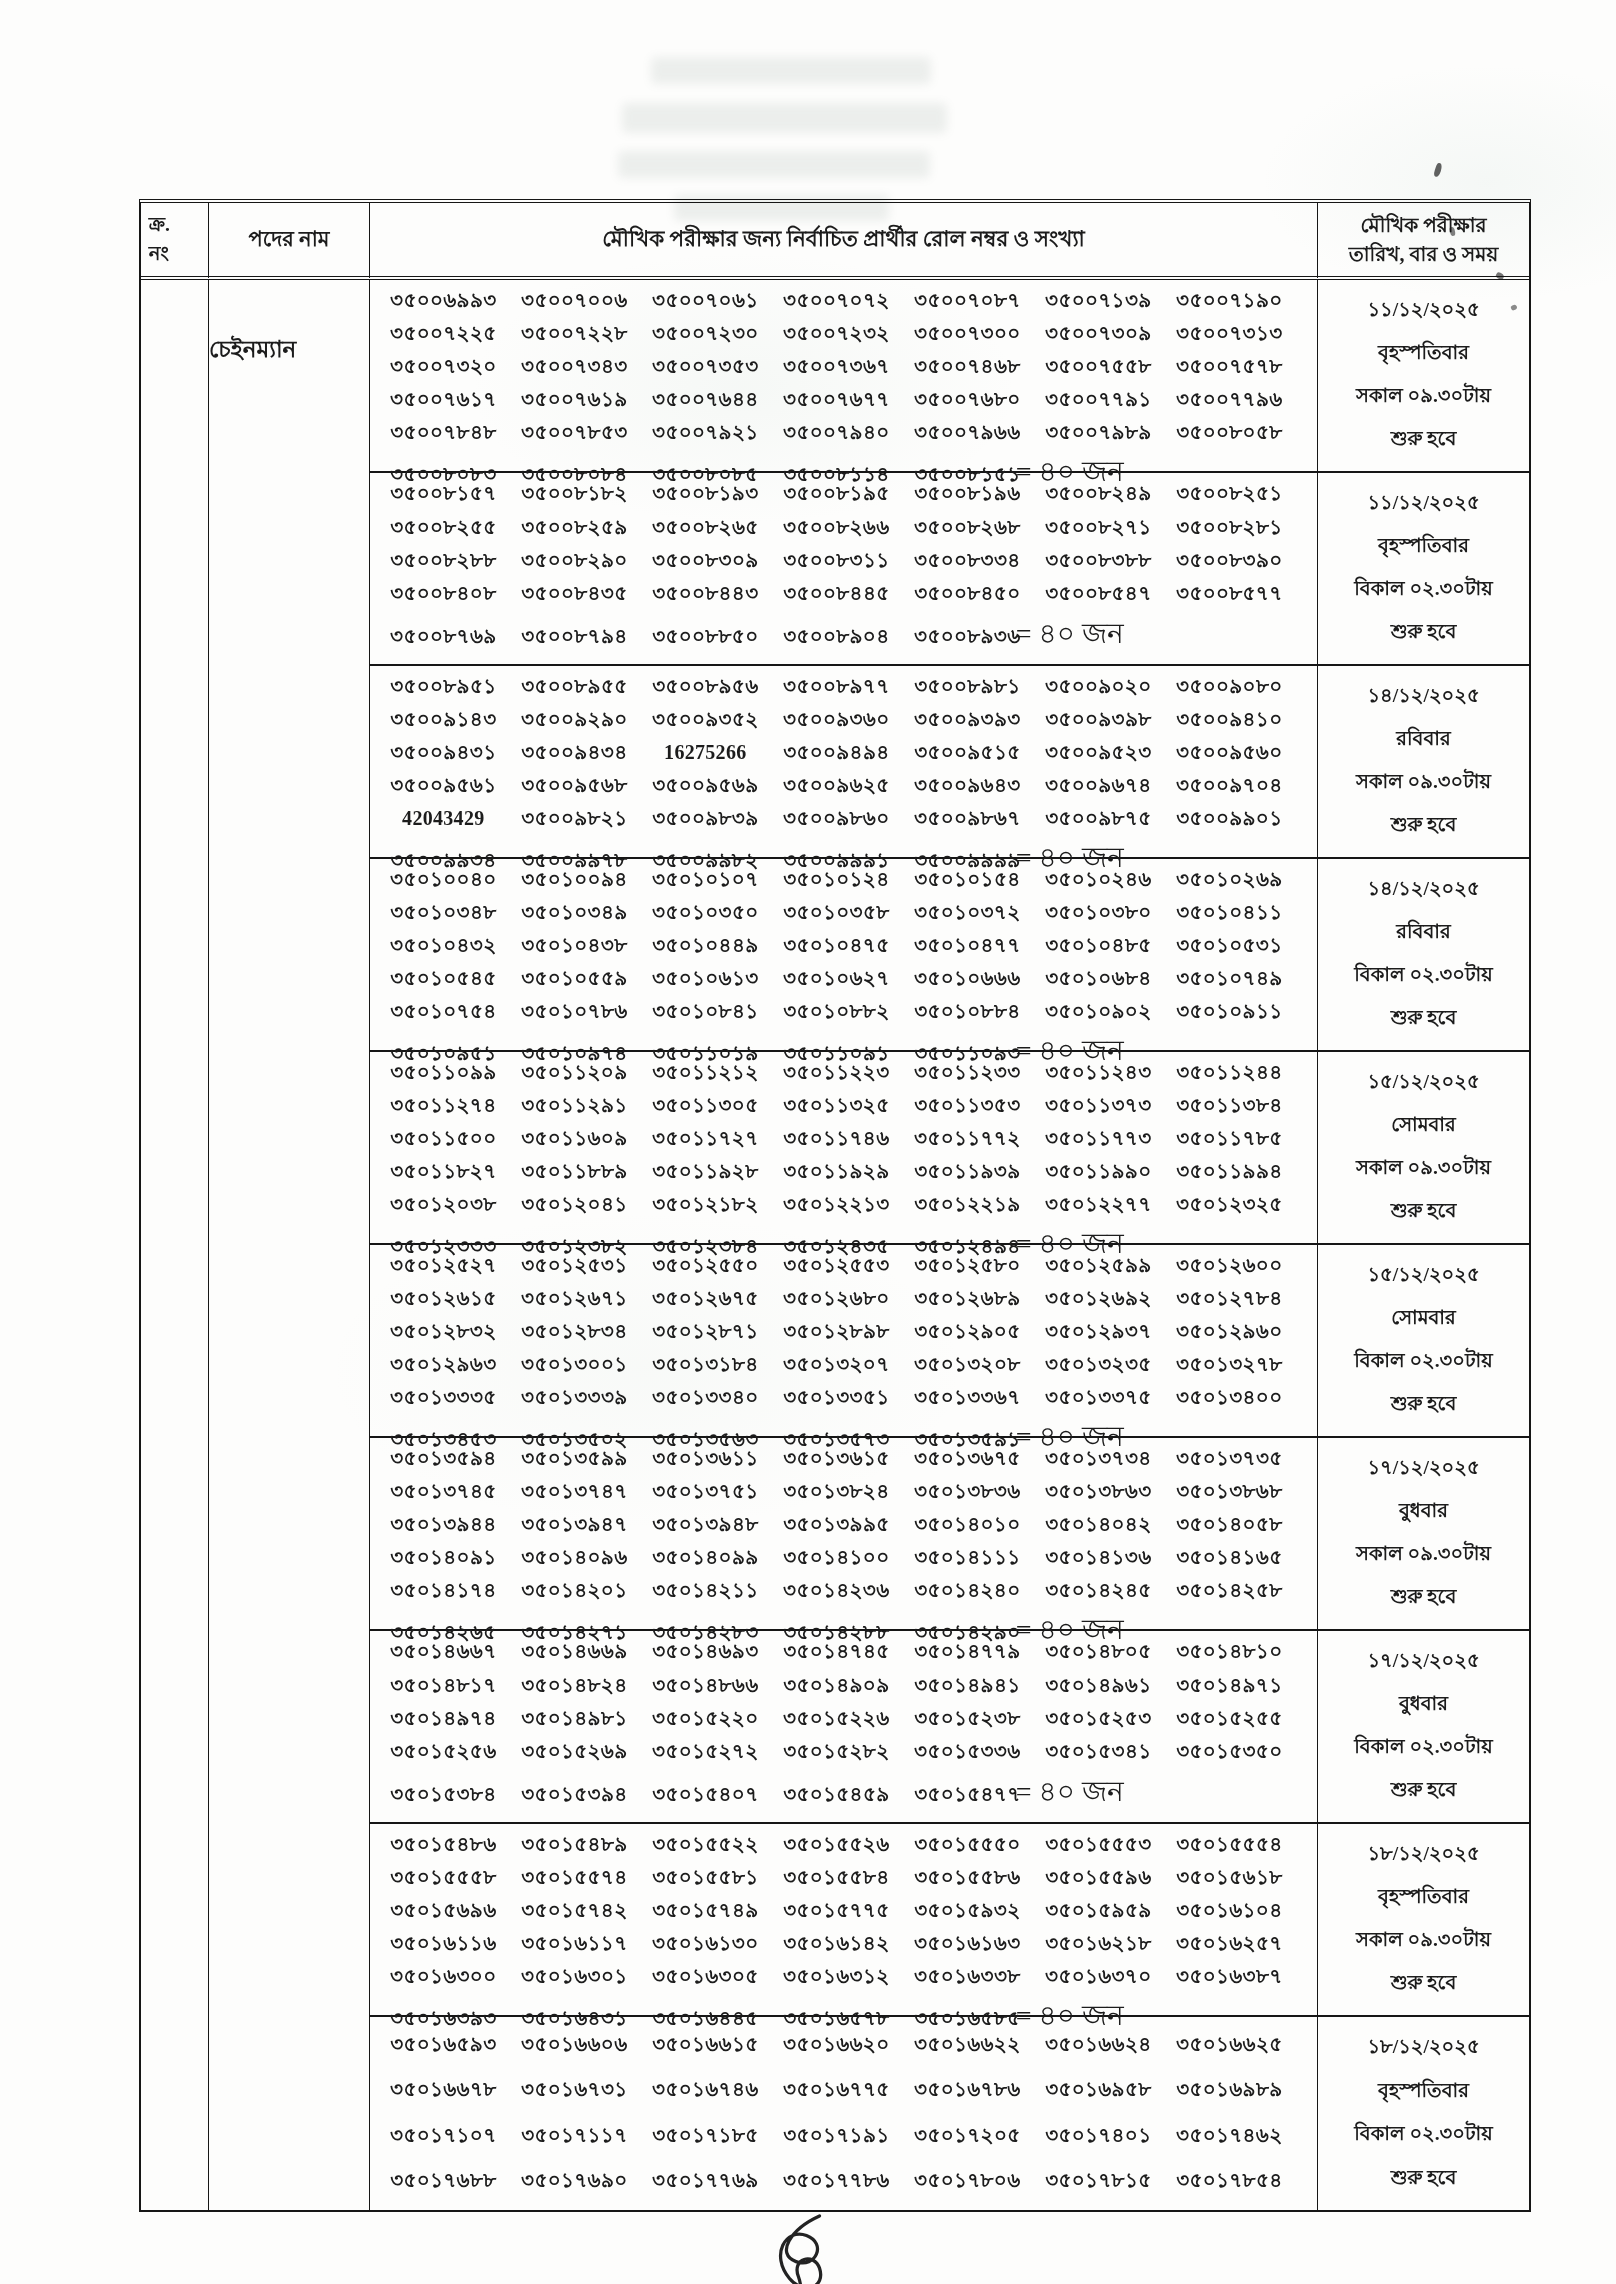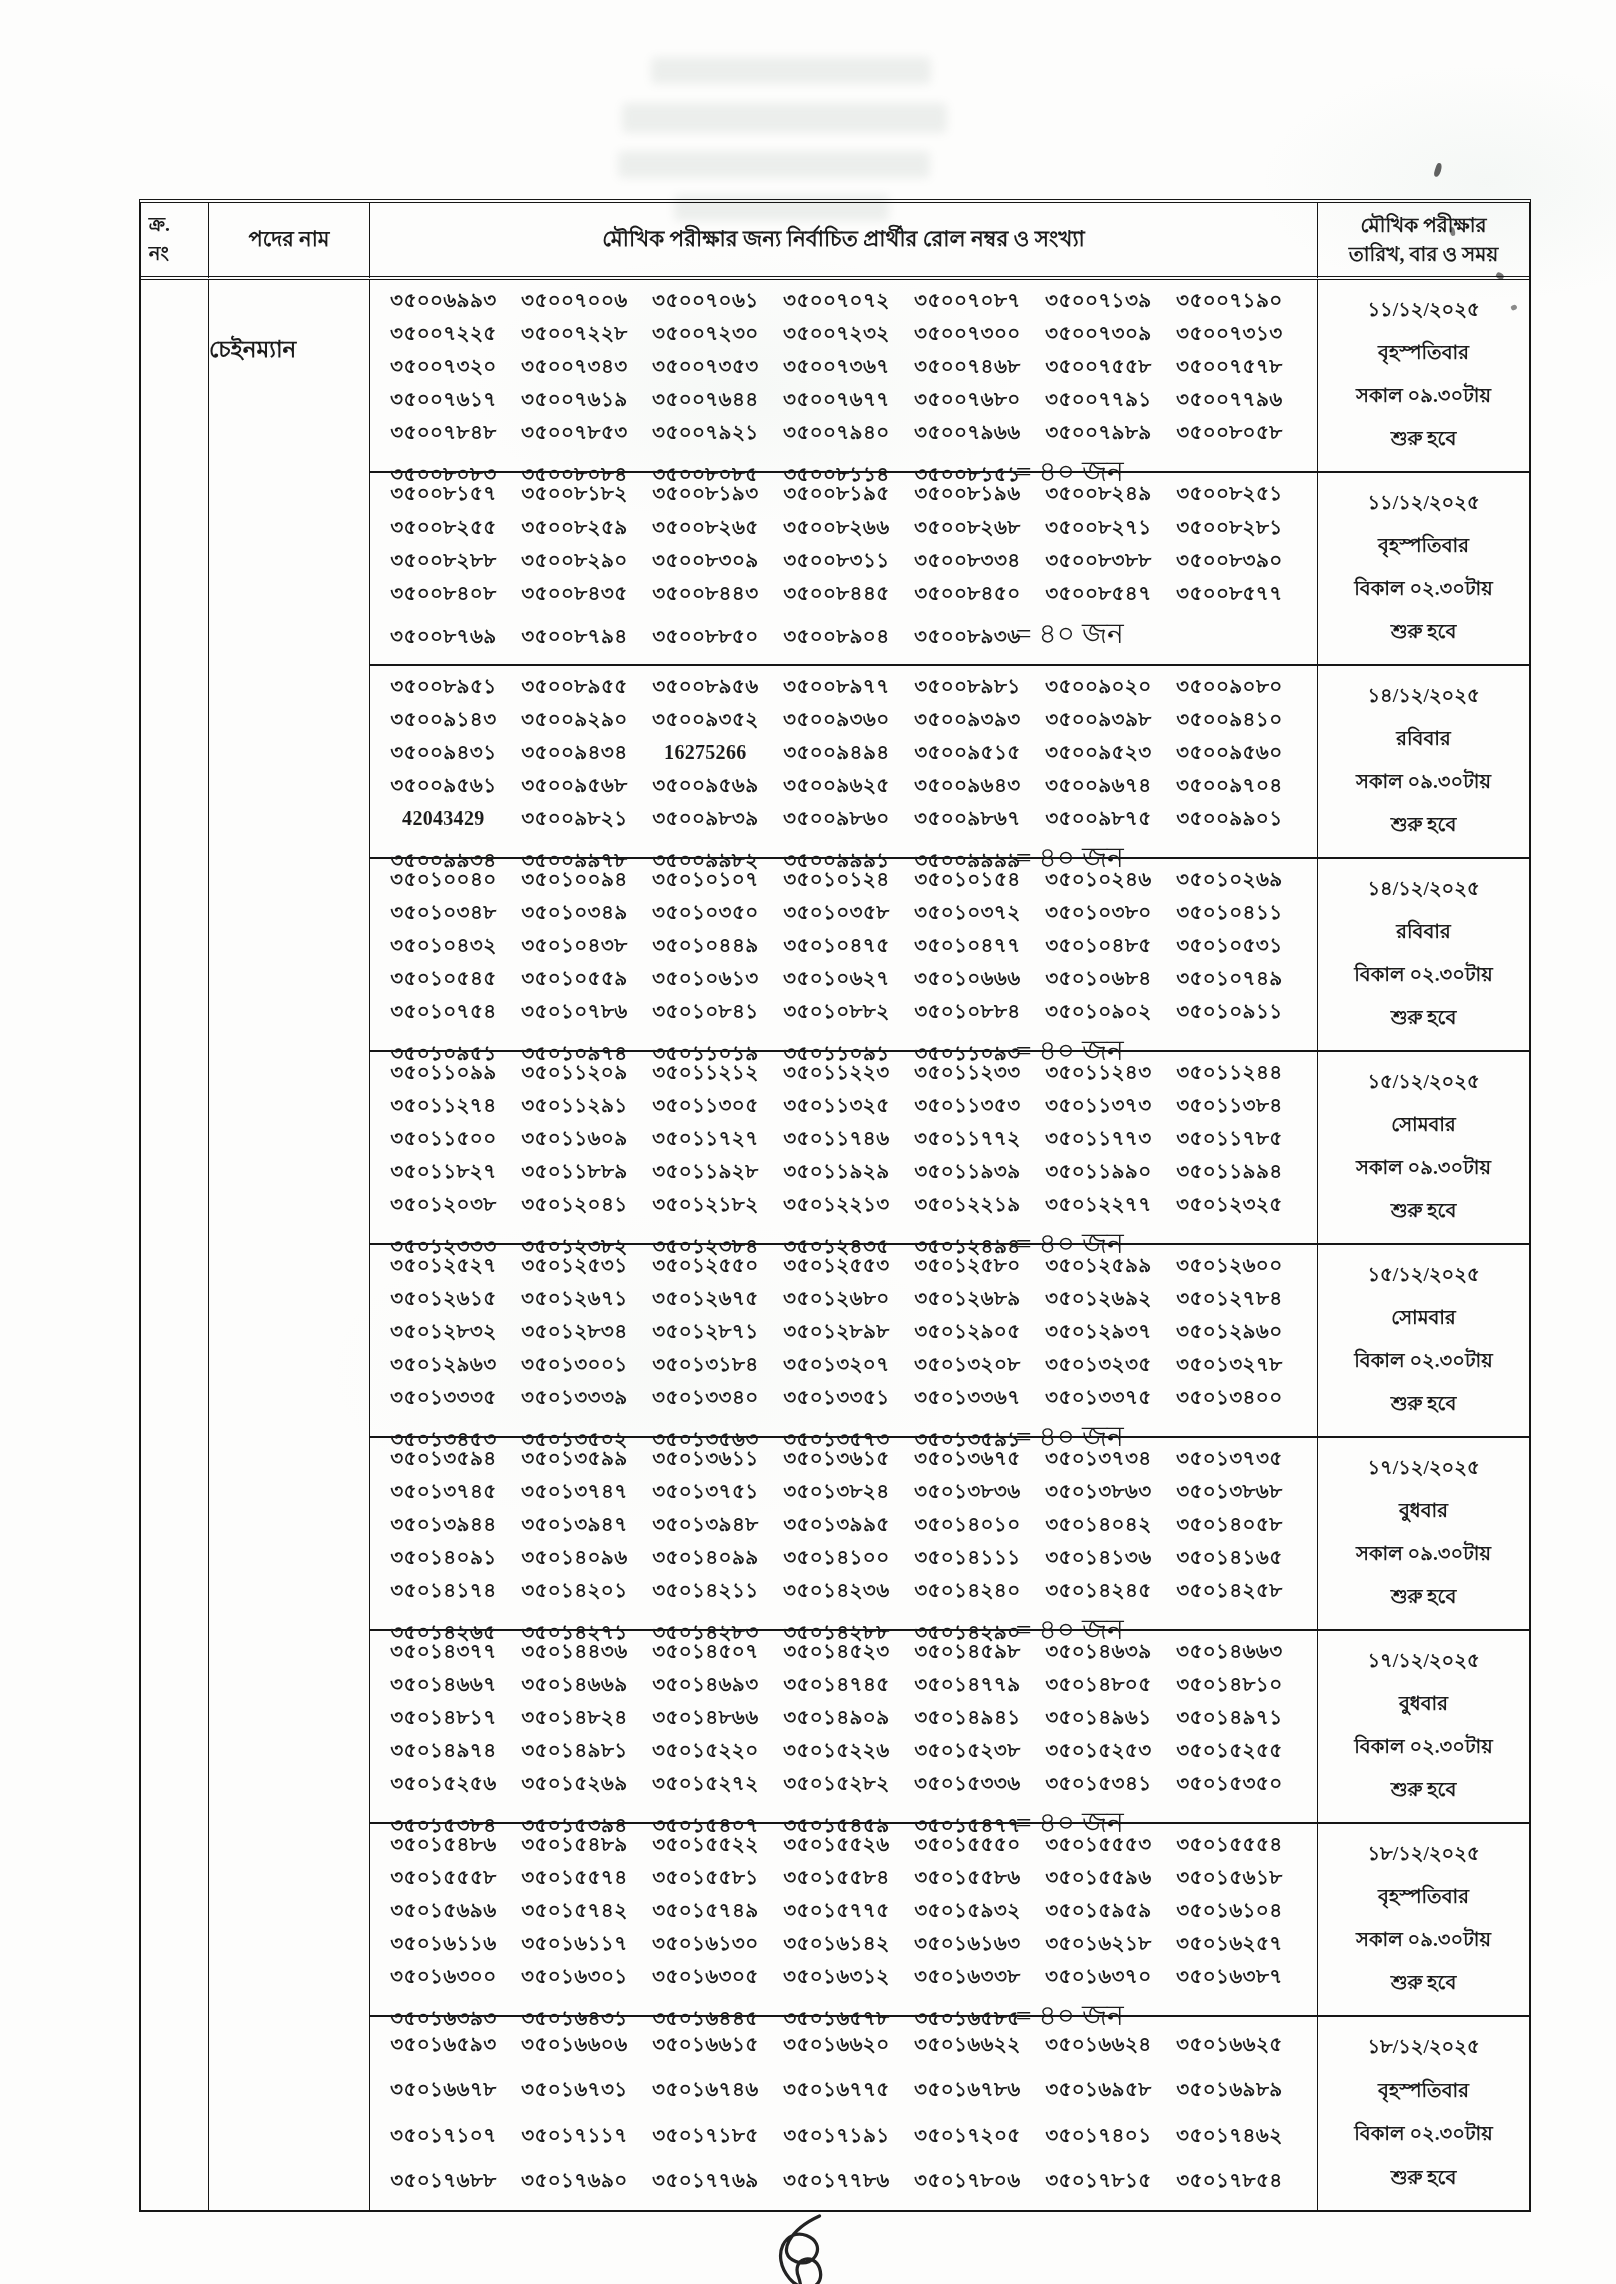--- a/index.html
+++ b/index.html
@@ -521,29 +521,20 @@
         </div>
       </div>
       <div class="cell datecell" style="grid-row: 8;">
         <div class="dateline">১৭/১২/২০২৫</div>
         <div class="dateline">বুধবার</div>
         <div class="dateline">সকাল ০৯.৩০টায়</div>
         <div class="dateline">শুরু হবে</div>
       </div>
       <div class="cell numbers vline" style="grid-row: 9;">
         <div class="numrow">
-          <span class="roll">৩৫০১৪৩৭৭</span>
-          <span class="roll">৩৫০১৪৪৩৬</span>
-          <span class="roll">৩৫০১৪৫০৭</span>
-          <span class="roll">৩৫০১৪৫২৩</span>
-          <span class="roll">৩৫০১৪৫৯৮</span>
-          <span class="roll">৩৫০১৪৬৩৯</span>
-          <span class="roll">৩৫০১৪৬৬৩</span>
-        </div>
-        <div class="numrow">
           <span class="roll">৩৫০১৪৬৬৭</span>
           <span class="roll">৩৫০১৪৬৬৯</span>
           <span class="roll">৩৫০১৪৬৯৩</span>
           <span class="roll">৩৫০১৪৭৪৫</span>
           <span class="roll">৩৫০১৪৭৭৯</span>
           <span class="roll">৩৫০১৪৮০৫</span>
           <span class="roll">৩৫০১৪৮১০</span>
         </div>
         <div class="numrow">
           <span class="roll">৩৫০১৪৮১৭</span>

